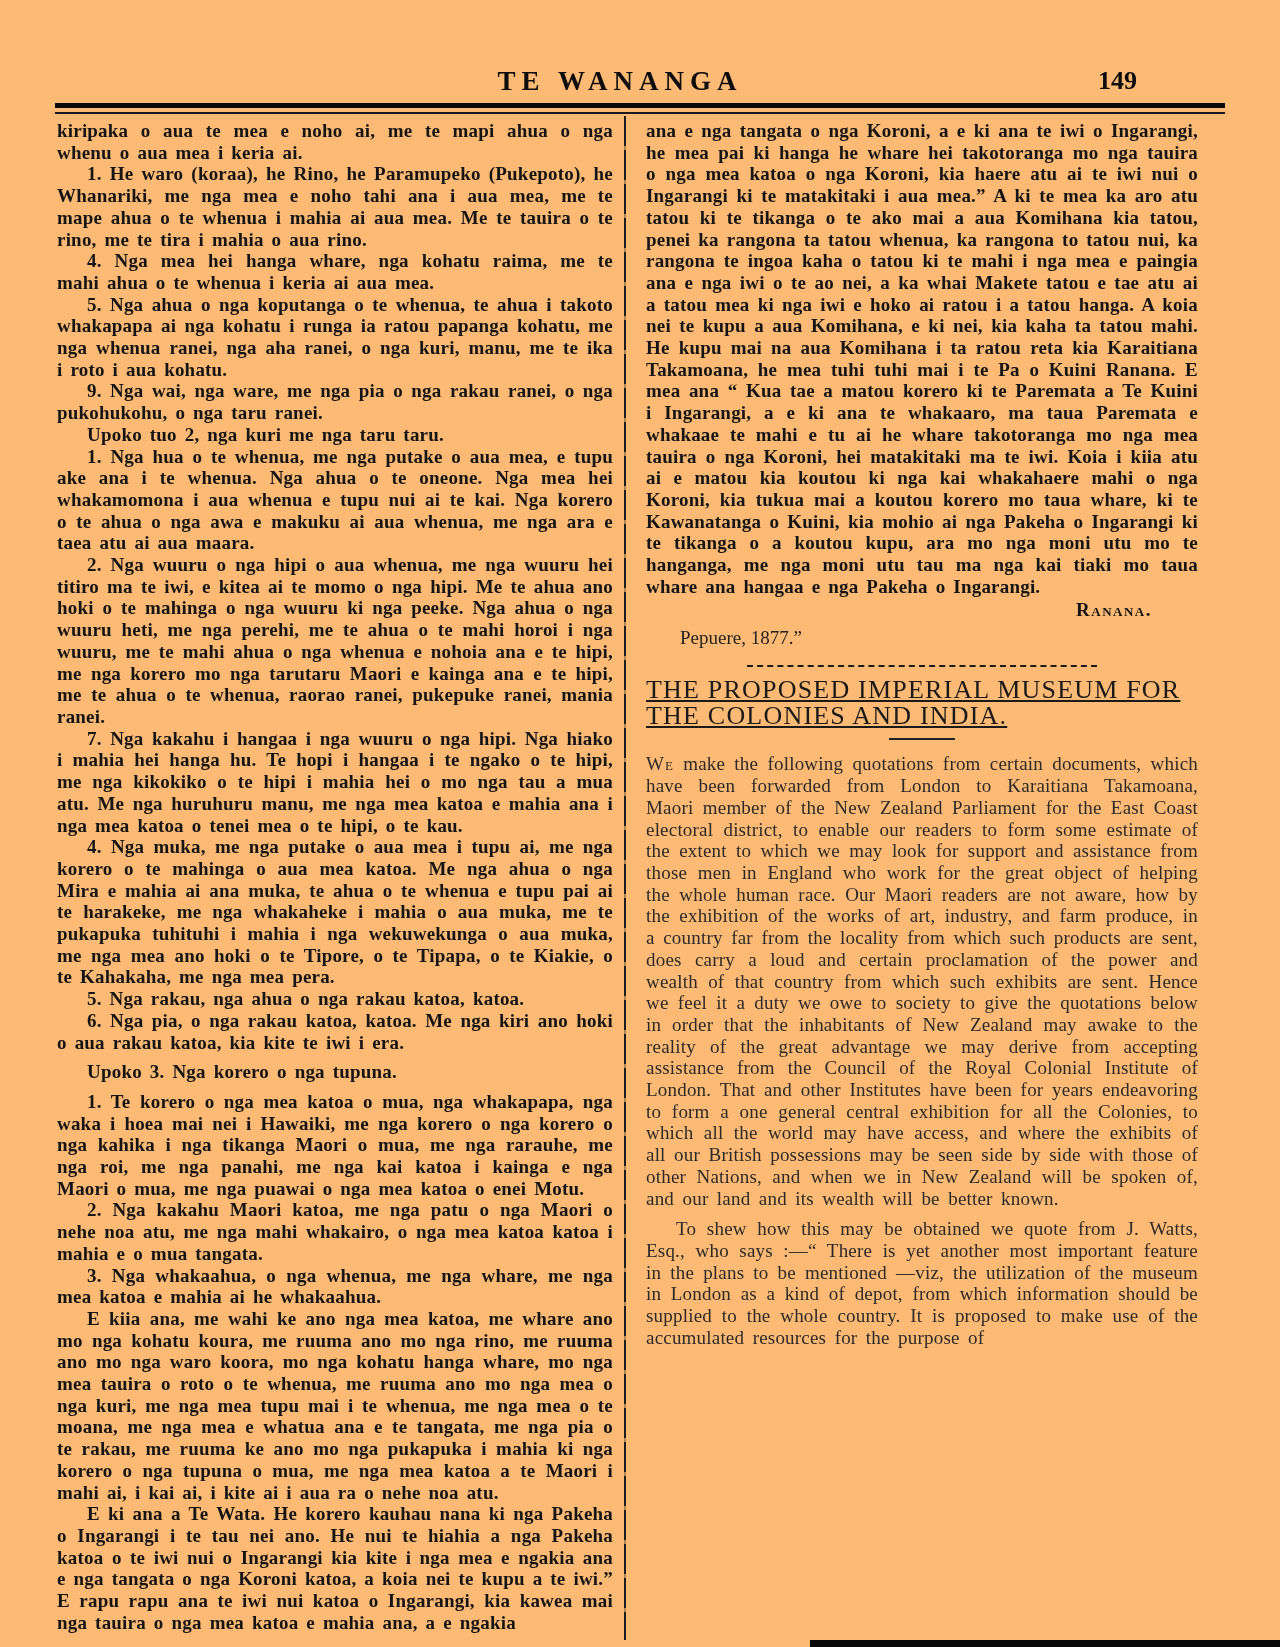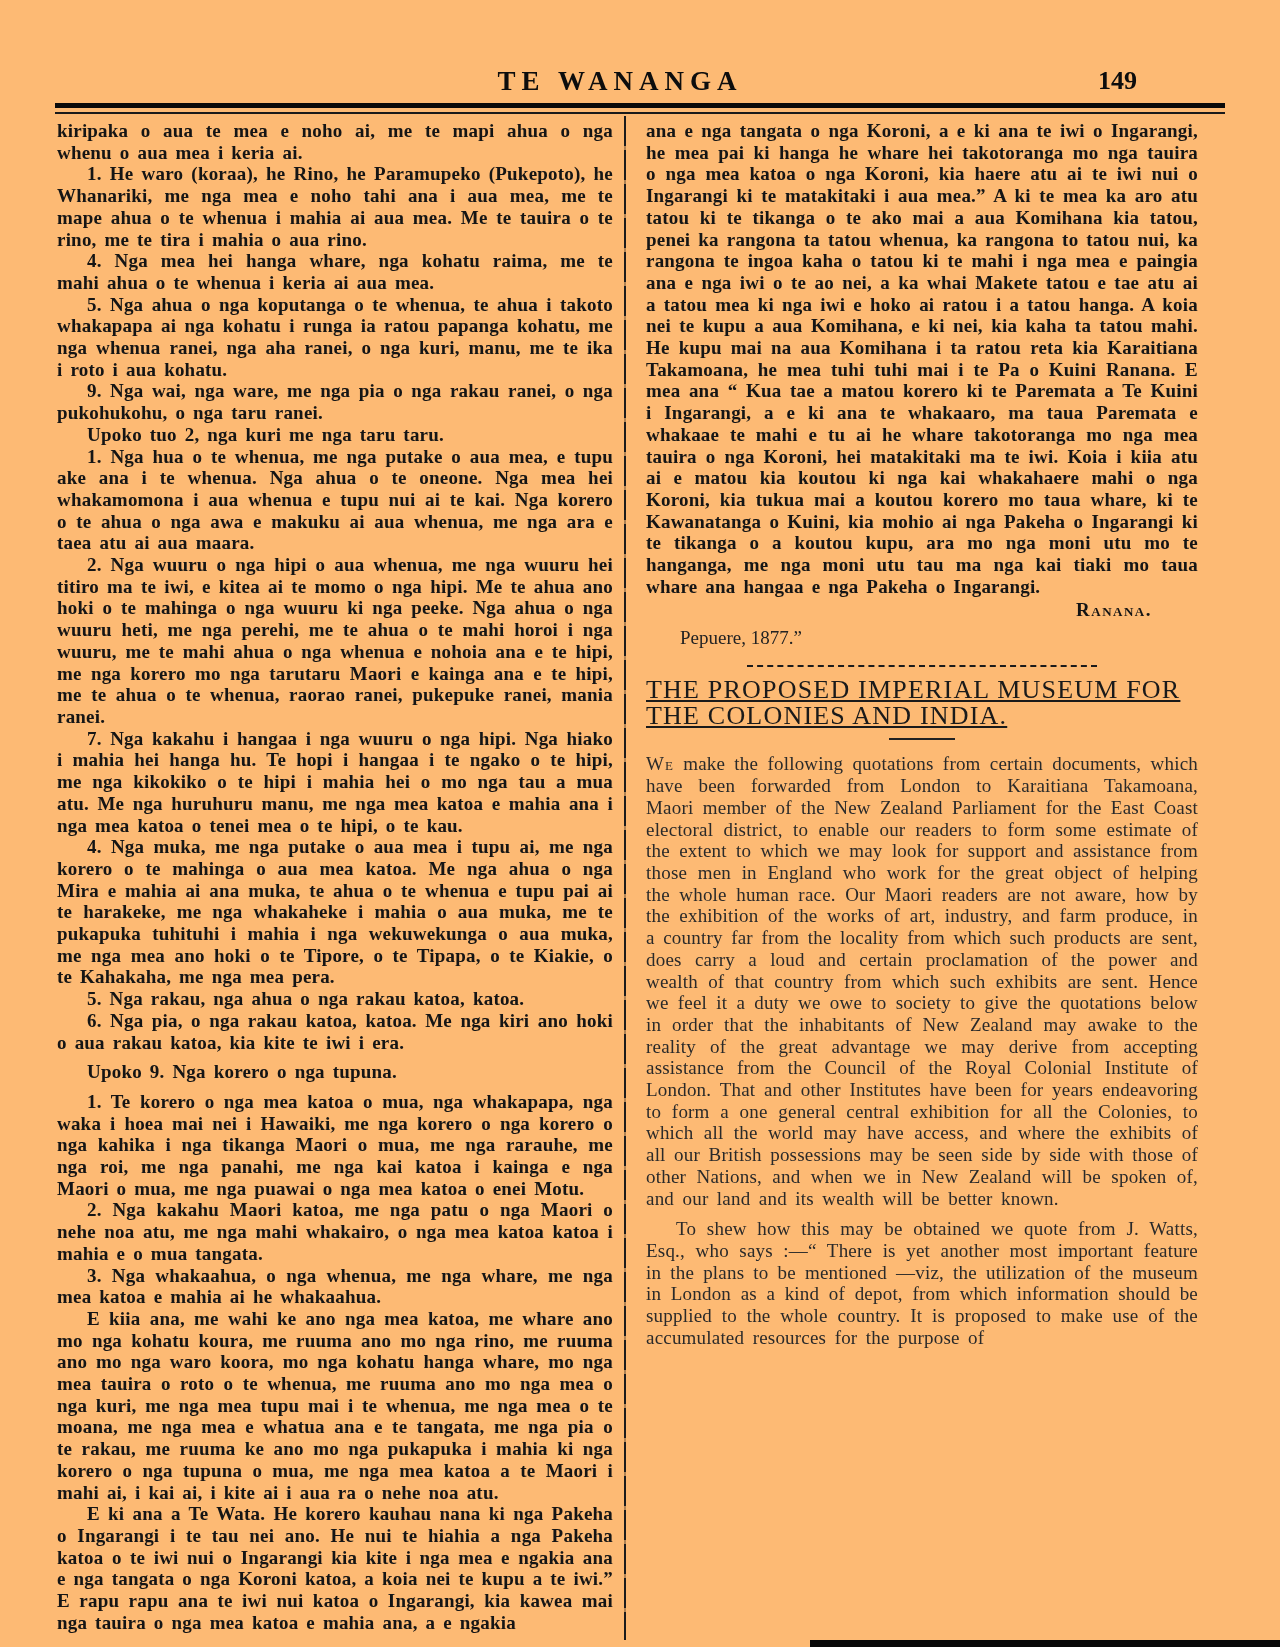--- a/index.html
+++ b/index.html
@@ -104,21 +104,21 @@
       <p class="indent"><span>2. Nga wuuru o nga hipi o aua whenua, me nga wuuru hei titiro ma te iwi, e kitea ai te momo o nga hipi.  Me te ahua ano hoki o te mahinga o nga wuuru ki nga peeke. Nga ahua o nga wuuru heti, me nga perehi, me te ahua o te mahi horoi i nga wuuru, me te mahi ahua o nga whenua e nohoia ana e te hipi, me nga korero mo nga tarutaru Maori e kainga ana e te hipi, me te ahua o te whenua, raorao ranei, pukepuke ranei, mania ranei.</span></p>
 
       <p class="indent"><span>7. Nga kakahu i hangaa i nga wuuru o nga hipi.  Nga hiako i mahia hei hanga hu.  Te hopi i hangaa i te ngako o te hipi, me nga kikokiko o te hipi i mahia hei o mo nga tau a mua atu.  Me nga huruhuru manu, me nga mea katoa e mahia ana i nga mea katoa o tenei mea o te hipi, o te kau.</span></p>
 
       <p class="indent"><span>4. Nga muka, me nga putake o aua mea i tupu ai, me nga korero o te mahinga o aua mea katoa.  Me nga ahua o nga Mira e mahia ai ana muka, te ahua o te whenua e tupu pai ai te harakeke, me nga whakaheke i mahia o aua muka, me te pukapuka tuhituhi i mahia i nga wekuwekunga o aua muka, me nga mea ano hoki o te Tipore, o te Tipapa, o te Kiakie, o te Kahakaha, me nga mea pera.</span></p>
 
       <p class="indent"><span>5. Nga rakau, nga ahua o nga rakau katoa, katoa.</span></p>
 
       <p class="indent"><span>6. Nga pia, o nga rakau katoa, katoa.  Me nga kiri ano hoki o aua rakau katoa, kia kite te iwi i era.</span></p>
 
-      <p class="indent spaced"><span>Upoko 9.  Nga korero o nga tupuna.</span></p>
+      <p class="indent spaced"><span>Upoko 3.  Nga korero o nga tupuna.</span></p>
 
       <p class="indent"><span>1. Te korero o nga mea katoa o mua, nga whakapapa, nga waka i hoea mai nei i Hawaiki, me nga korero o nga korero o nga kahika i nga tikanga Maori o mua, me nga rarauhe, me nga roi, me nga panahi, me nga kai katoa i kainga e nga Maori o mua, me nga puawai o nga mea katoa o enei Motu.</span></p>
 
       <p class="indent"><span>2. Nga kakahu Maori katoa, me nga patu o nga Maori o nehe noa atu, me nga mahi whakairo, o nga mea katoa katoa i mahia e o mua tangata.</span></p>
 
       <p class="indent"><span>3. Nga whakaahua, o nga whenua, me nga whare, me nga mea katoa e mahia ai he whakaahua.</span></p>
 
       <p class="indent"><span>E kiia ana, me wahi ke ano nga mea katoa, me whare ano mo nga kohatu koura, me ruuma ano mo nga rino, me ruuma ano mo nga waro koora, mo nga kohatu hanga whare, mo nga mea tauira o roto o te whenua, me ruuma ano mo nga mea o nga kuri, me nga mea tupu mai i te whenua, me nga mea o te moana, me nga mea e whatua ana e te tangata, me nga pia o te rakau, me ruuma ke ano mo nga pukapuka i mahia ki nga korero o nga tupuna o mua, me nga mea katoa a te Maori i mahi ai, i kai ai, i kite ai i aua ra o nehe noa atu.</span></p>
 
       <p class="indent"><span>E ki ana a Te Wata.  He korero kauhau nana ki nga Pakeha o Ingarangi i te tau nei ano.  He nui te hiahia a nga Pakeha katoa o te iwi nui o Ingarangi kia kite i nga mea e ngakia ana e nga tangata o nga Koroni katoa, a koia nei te kupu a te iwi.”  E rapu rapu ana te iwi nui katoa o Ingarangi, kia kawea mai nga tauira o nga mea katoa e mahia ana, a e ngakia</span></p>

